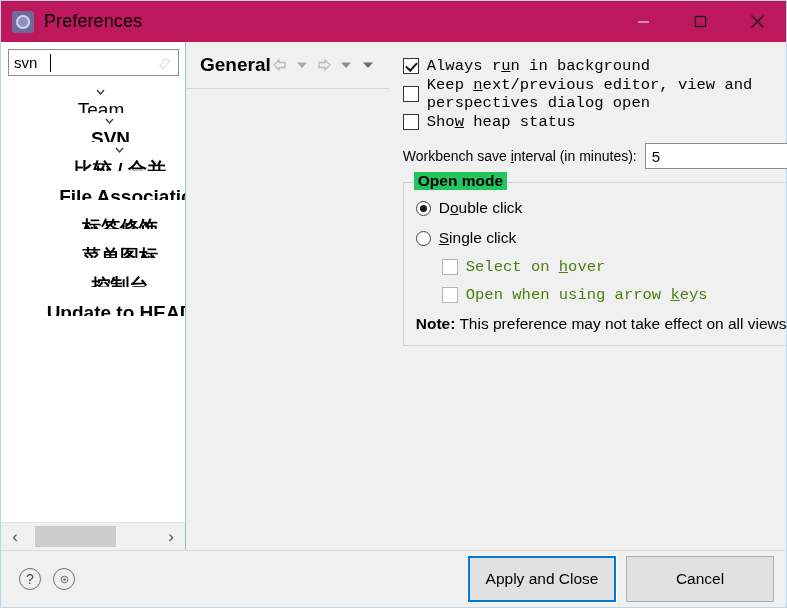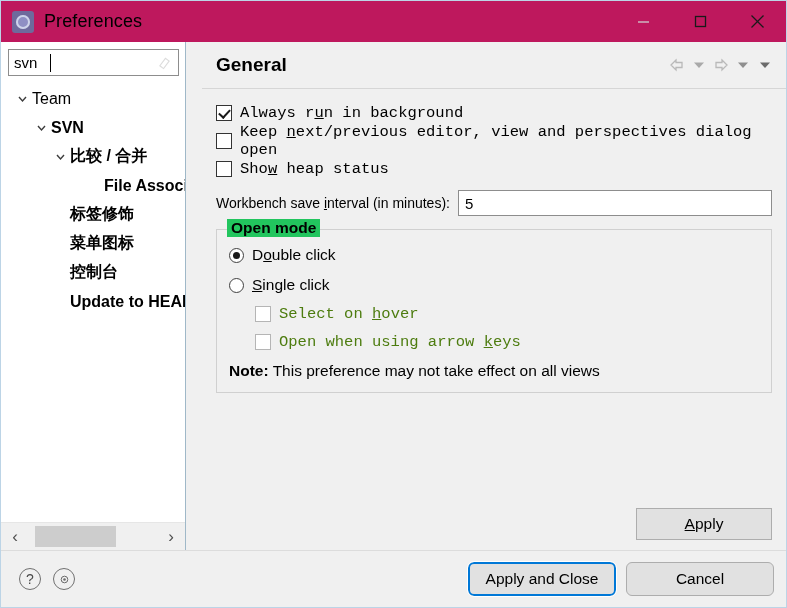--- a/index.html
+++ b/index.html
@@ -136,22 +136,23 @@
     overflow: hidden;
     padding-top: 2px;
     background: #fff;
   }
   .tree-row {
     height: 29px;
     display: flex;
     align-items: center;
     white-space: nowrap;
     overflow: hidden;
-    font-size: 16px;
-    cursor: default;
+    font-size: 19px;
+    cursor: default;
+    flex-direction: column;
   }
   .tw {
     width: 15px; height: 29px;
     flex: 0 0 15px;
     display: flex;
     align-items: center;
     justify-content: center;
   }
   .tw svg { display: block; }
   .tw.blank { }
@@ -185,24 +186,24 @@
     position: absolute;
     left: 6px; top: 3px;
     width: 81px; height: 21px;
     background: #cdcdcd;
   }
 
   
   .right-pane {
     flex: 1 1 auto;
     display: flex;
-    flex-direction: column;
+    flex-direction: row;
     background: #f0f0f0;
     min-width: 0;
-    padding: 0 0 0 16px;
+    padding: 0 0 0 0;
   }
   .page-header {
     height: 46px;
     flex: 0 0 46px;
     display: flex;
     align-items: center;
     border-bottom: 1px solid #d6d6d6;
     padding: 0 12px 0 14px;
     background: #f0f0f0;
   }
@@ -373,21 +374,21 @@
     color: #4a4a4a;
     cursor: default;
     box-sizing: border-box;
   }
   .footer-buttons {
     margin-left: auto;
     display: flex;
     gap: 10px;
     align-items: center;
   }
-  .btn-wide { min-width: 148px; height: 34px; border-radius: 6px; }
+  .btn-wide { min-width: 148px; height: 46px; }
 </style>
 </head>
 <body>
 
 <div class="dialog">
 
   <div class="titlebar">
     <div class="title-icon">
       <div class="cog"></div>
     </div>

